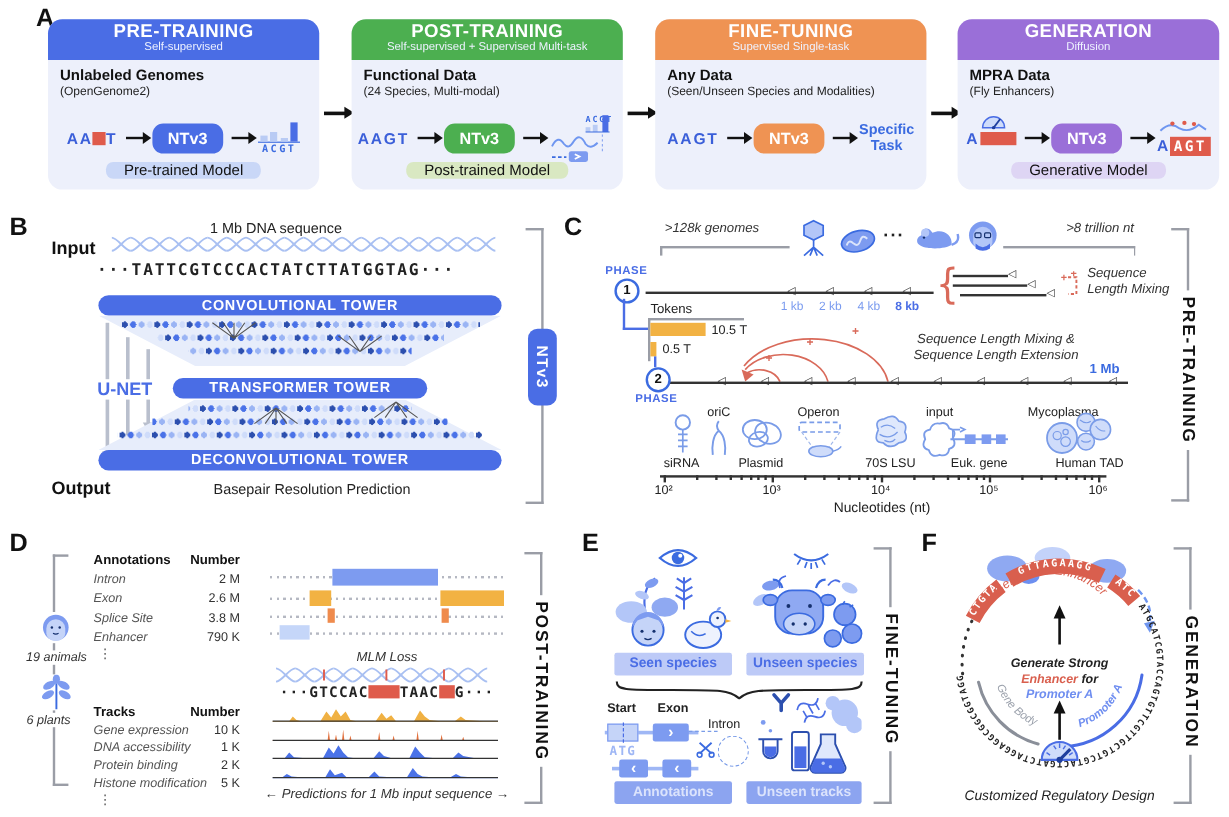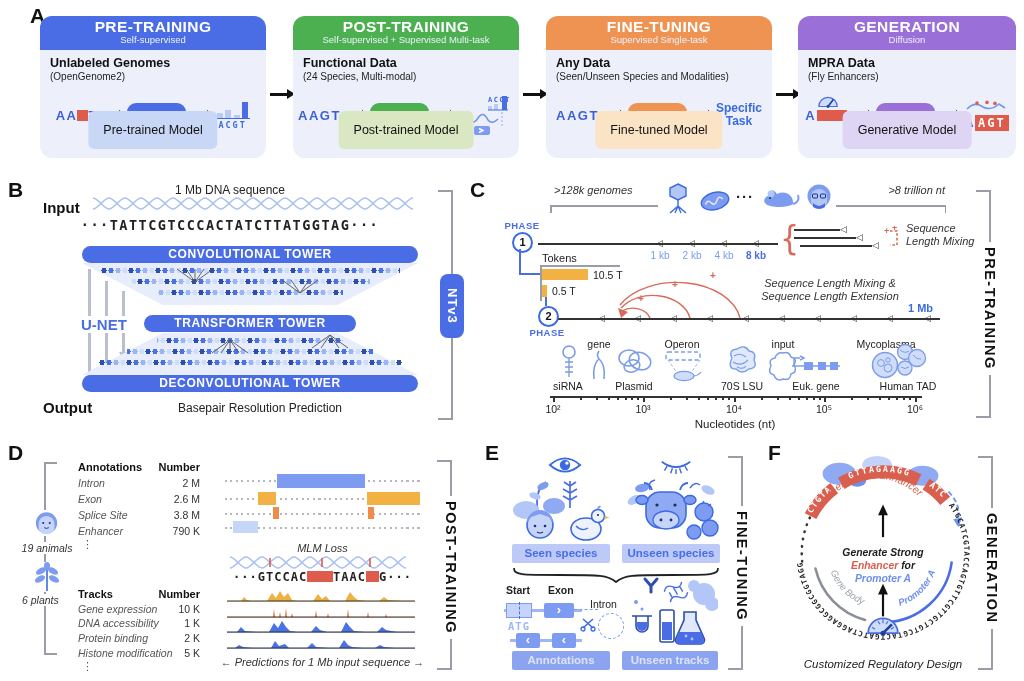--- a/index.html
+++ b/index.html
@@ -10,21 +10,21 @@
   .stage{position:absolute;top:16px;height:142px;background:#edf0fb;border-radius:12px;}
   .stage-head{height:34px;border-radius:12px 12px 0 0;color:#fff;text-align:center;padding-top:2px;box-sizing:border-box;}
   .stage-title{font-size:15.5px;font-weight:bold;letter-spacing:.4px;line-height:17px;}
   .stage-sub{font-size:9.5px;color:#eef2ff;line-height:10px;}
   .stage-heading{position:absolute;left:10px;top:40px;font-size:12.5px;font-weight:bold;color:#111;}
   .stage-subheading{position:absolute;left:10px;top:55px;font-size:10px;color:#222;}
   .flowrow{position:absolute;left:0;right:0;top:82px;height:34px;display:flex;align-items:center;justify-content:center;gap:7px;}
   .seq{font-family:Liberation Sans, sans-serif;font-weight:bold;color:#3b5fd9;font-size:13px;letter-spacing:1.5px;}
   .mask-sq{display:inline-block;width:11px;height:11px;background:#df5b4b;vertical-align:-1px;}
   .ntv3{color:#fff;font-weight:bold;font-size:13.5px;padding:5px 13px;border-radius:9px;}
-  .model-pill{position:absolute;bottom:9px;left:50%;transform:translateX(-50%);padding:12px 15px;border-radius:6px;font-size:12.5px;color:#111;white-space:nowrap;}
+  .model-pill{position:absolute;bottom:9px;left:50%;transform:translateX(-50%);padding:0 15px;border-radius:6px;font-size:12.5px;color:#111;white-space:nowrap;}
   .harrow{position:absolute;height:2.6px;background:#111;}
   .harrow::after{content:"";position:absolute;right:-7px;top:-4.2px;border-left:8px solid #111;border-top:5.5px solid transparent;border-bottom:5.5px solid transparent;}
   .sarrow{display:inline-block;position:relative;width:15px;height:2.4px;background:#111;}
   .sarrow::after{content:"";position:absolute;right:-6px;top:-3.8px;border-left:7px solid #111;border-top:5px solid transparent;border-bottom:5px solid transparent;}
   .logits{display:flex;flex-direction:column;align-items:center;}
   .logits .bars{display:flex;align-items:flex-end;gap:2.5px;height:17px;border-bottom:1.6px solid #3b6be0;padding:0 2px;}
   .logits .bars i{display:block;width:6px;}
   .logits .lt{font-family:"DejaVu Sans Mono",monospace;font-weight:bold;font-size:8.5px;color:#3b6be0;letter-spacing:2px;margin-top:1px;}
   .spectask{font-size:12px;color:#3b6be0;text-align:center;line-height:13px;font-weight:bold;}
   .boxed-seq{font-family:"DejaVu Sans Mono",monospace;font-weight:bold;font-size:12px;color:#fff;background:#df5b4b;padding:1px 3px;letter-spacing:2px;}
@@ -159,21 +159,20 @@
     </div>
     <div class="stage-heading">Any Data</div>
     <div class="stage-subheading">(Seen/Unseen Species and Modalities)</div>
     <div class="flowrow">
       <span class="seq">AAGT</span>
       <span class="sarrow"></span>
       <span class="ntv3" style="background:#ef9353;">NTv3</span>
       <span class="sarrow"></span>
       <span class="spectask"><span>Specific</span><br><span>Task</span></span>
     </div>
-    <div class="model-pill" style="background:#fbe3c6;">Fine-tuned Model</div>
   </div>
   <div class="harrow" style="left:776px;top:93px;width:18px;"></div>
 
   <div class="stage" style="left:798px;width:218px;">
     <div class="stage-head" style="background:#9a6fd8;">
       <div class="stage-title">GENERATION</div>
       <div class="stage-sub">Diffusion</div>
     </div>
     <div class="stage-heading">MPRA Data</div>
     <div class="stage-subheading">(Fly Enhancers)</div>
@@ -368,21 +367,21 @@
       <span class="tri" style="left:406px;top:134px;">◁</span>
       <span class="tri" style="left:444px;top:134px;">◁</span>
     <div class="phase-circ" style="left:58px;top:126px;">2</div>
     <div class="phase-word" style="left:46px;top:147px;width:42px;text-align:center;">PHASE</div>
 
     <div class="citem-lab" style="left:65px;top:200px;width:46px;">siRNA</div>
     <svg class="abs" style="left:78px;top:164px;" width="22" height="34" viewBox="0 0 22 34">
       <circle cx="11" cy="8" r="6" fill="none" stroke="#7a9ce8" stroke-width="1.6"></circle>
       <path d="M11,14 V33 M7,18 h8 M7,23 h8 M7,28 h8" stroke="#7a9ce8" stroke-width="1.4" fill="none"></path>
     </svg>
-    <div class="citem-lab" style="left:96px;top:158px;width:46px;">gene</div>
+    <div class="citem-lab" style="left:96px;top:158px;width:46px;">oriC</div>
     <svg class="abs" style="left:108px;top:170px;" width="22" height="30" viewBox="0 0 22 30">
       <path d="M11,1 Q8,5 11,9 M11,9 C6,13 5,22 6,29 M11,9 C16,13 17,22 16,29" fill="none" stroke="#7a9ce8" stroke-width="1.6"></path>
     </svg>
     <div class="citem-lab" style="left:131px;top:200px;width:46px;">Plasmid</div>
     <svg class="abs" style="left:136px;top:166px;" width="38" height="30" viewBox="0 0 38 30">
       <ellipse cx="13" cy="12" rx="10" ry="8" fill="none" stroke="#7a9ce8" stroke-width="1.5"></ellipse>
       <ellipse cx="24" cy="15" rx="11" ry="8.5" fill="none" stroke="#7a9ce8" stroke-width="1.5" transform="rotate(20 24 15)"></ellipse>
       <ellipse cx="16" cy="20" rx="8" ry="6" fill="none" stroke="#7a9ce8" stroke-width="1.5" transform="rotate(-15 16 20)"></ellipse>
     </svg>
     <div class="citem-lab" style="left:177px;top:158px;width:50px;">Operon</div>

